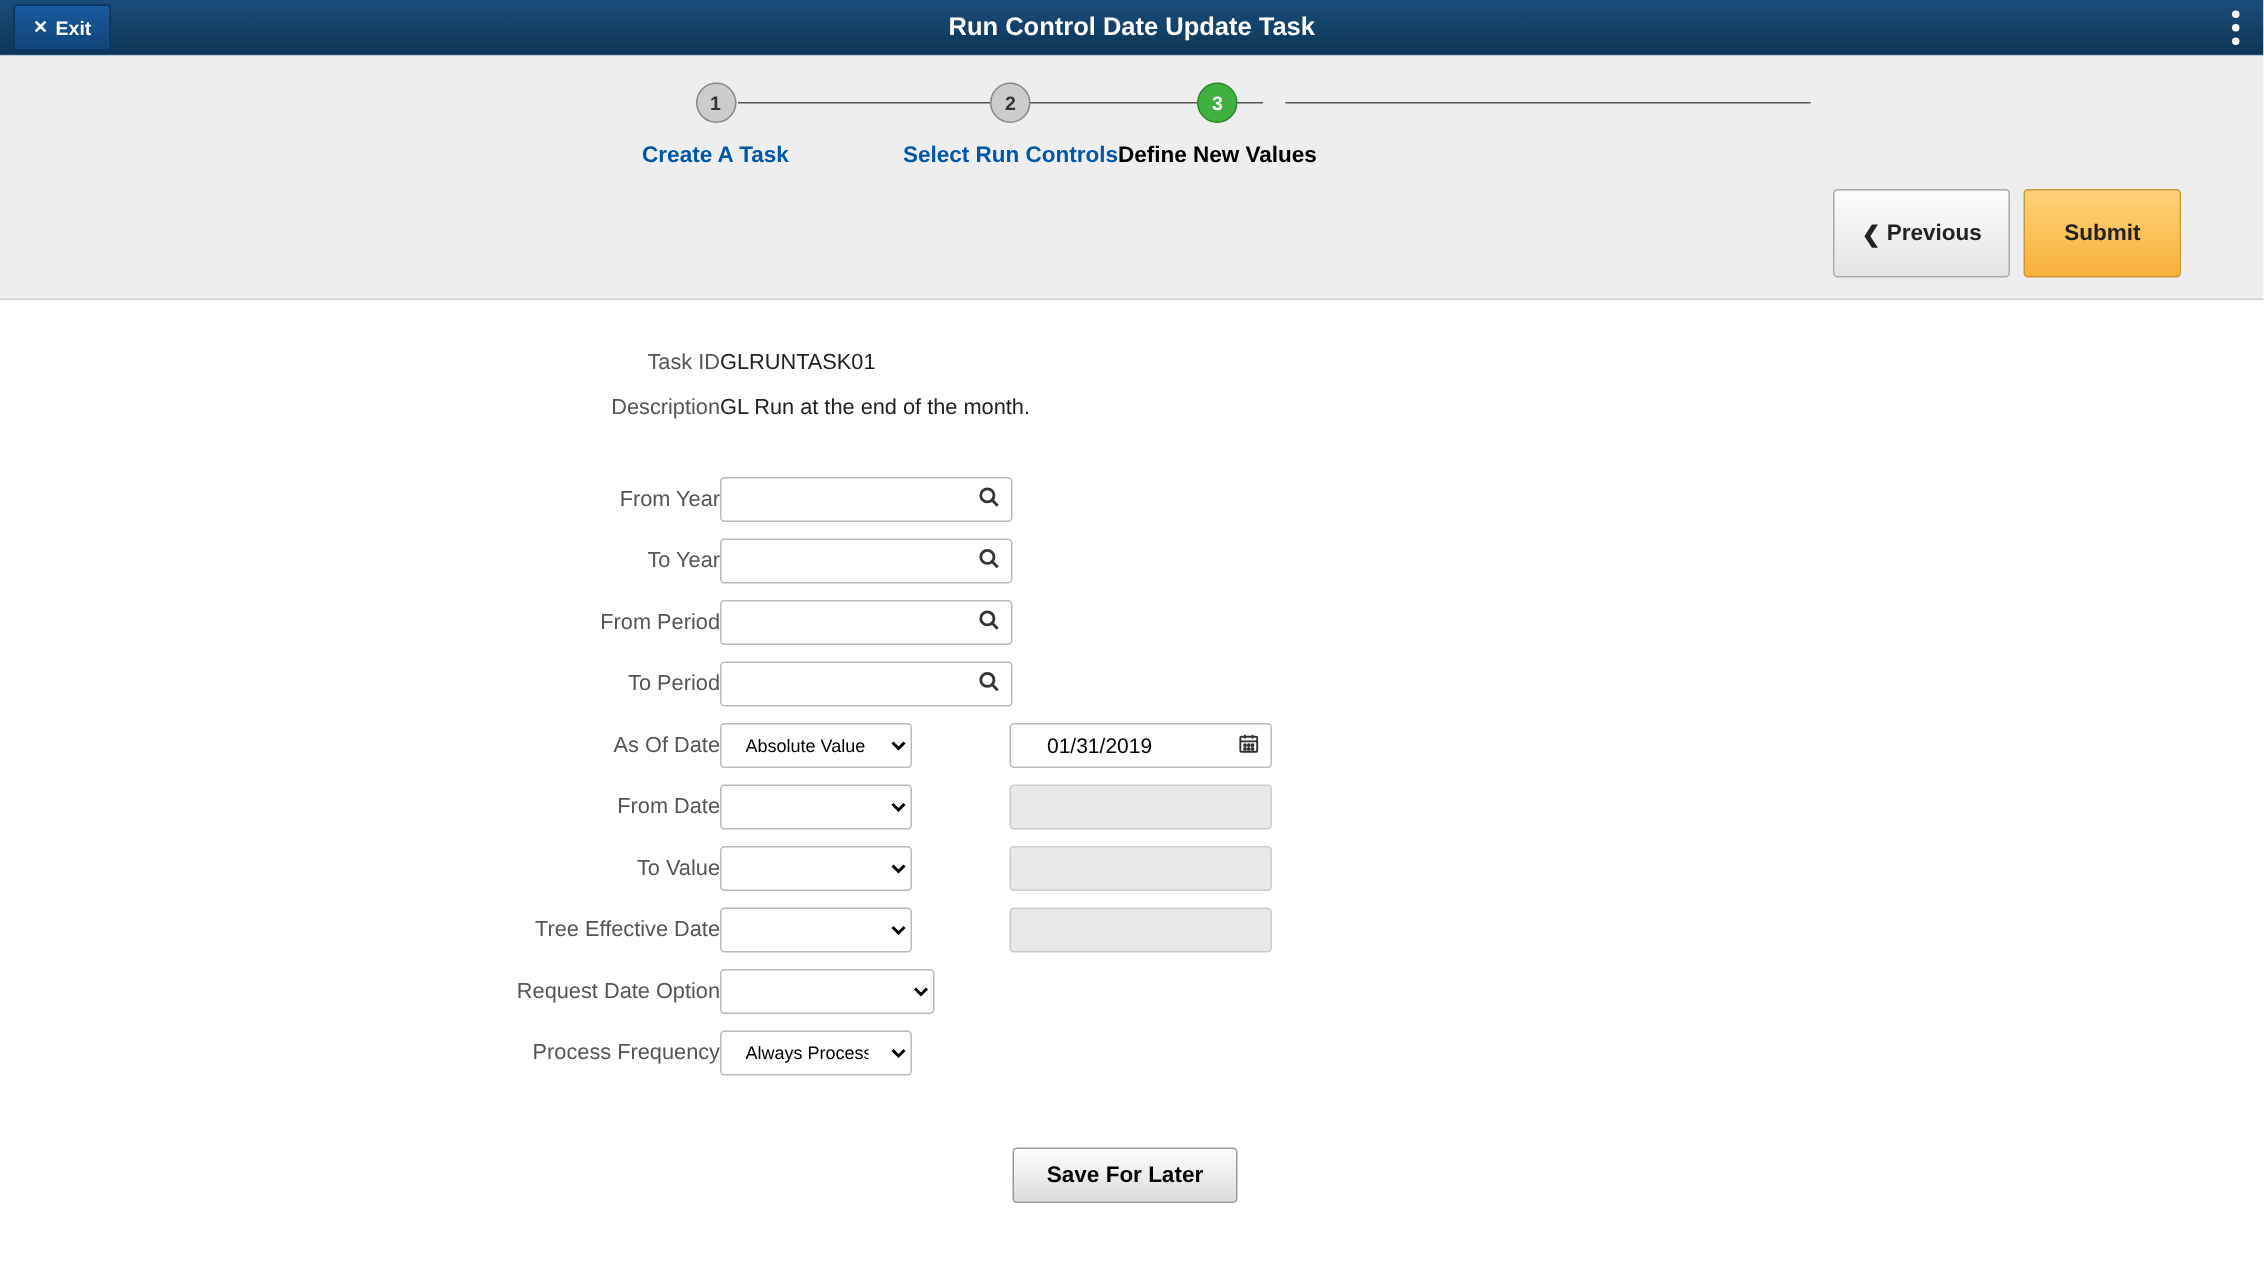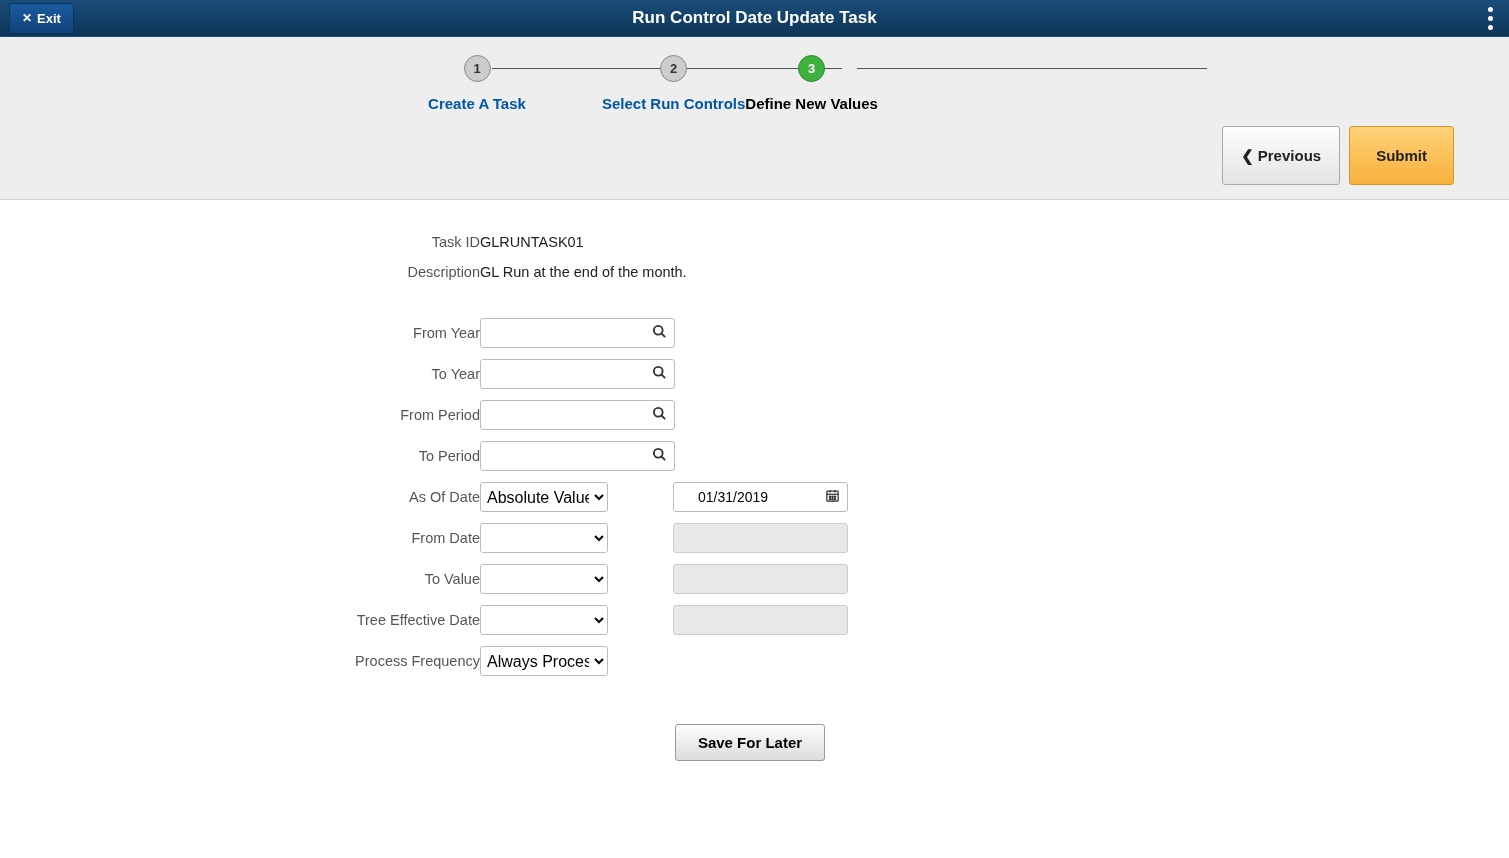--- a/index.html
+++ b/index.html
@@ -182,22 +182,22 @@
       right: 8px;
       top: 50%;
       transform: translateY(-50%);
       cursor: pointer;
       color: #333;
     }
     .select {
       height: 30px;
       border: 1px solid #bbb;
       border-radius: 3px;
-      padding: 3px 2px;
-      font-size: 16px;
+      padding: 3px 12px;
+      font-size: 12px;
       background: #fff;
     }
     .select-sm { width: 128px; }
     .select-md { width: 143px; }
     .date-wrap {
       position: relative;
       width: 175px;
       margin-left: 65px;
     }
     .date-input {
@@ -392,20 +392,26 @@
   <div class="form-row">
     <div class="form-label">Tree Effective Date</div>
     <select class="select select-sm">
       <option></option>
     </select>
     <div class="date-wrap">
       <input class="date-input disabled" disabled="" value="" style="">
     </div>
   </div>
 
+  <div class="form-row">
+    <div class="form-label">Request Date Option</div>
+    <select class="select select-md">
+      <option></option>
+    </select>
+  </div>
 
   <div class="form-row">
     <div class="form-label">Process Frequency</div>
     <select class="select select-sm">
       <option>Always Process</option>
     </select>
   </div>
 
   <div class="save-row">
     <button class="btn-save">

